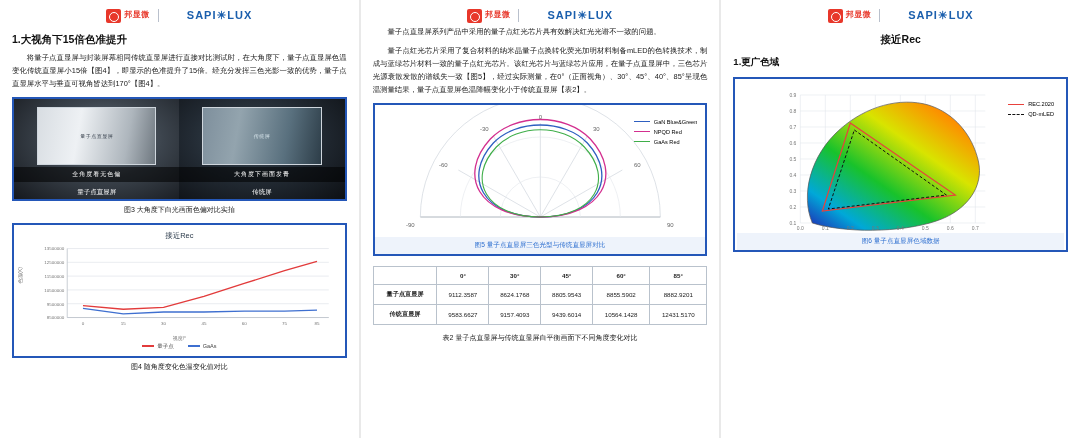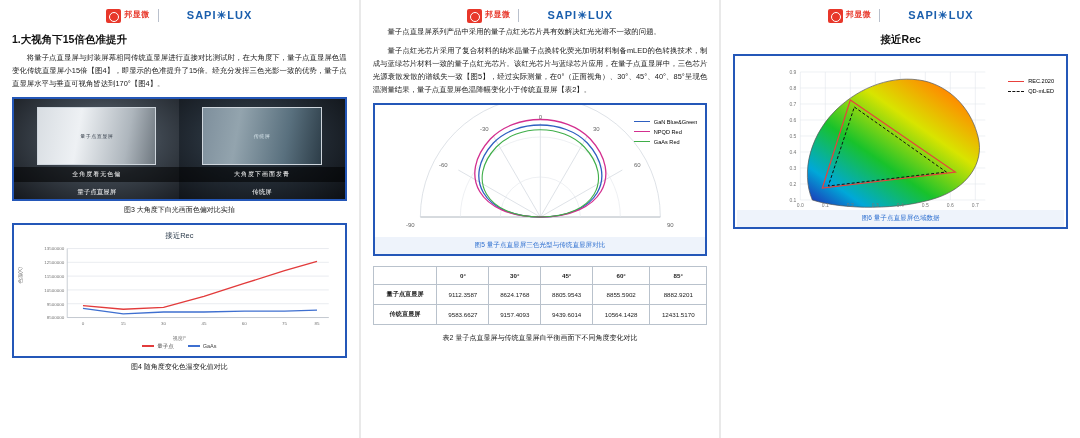--- a/index.html
+++ b/index.html
@@ -405,20 +405,21 @@
     <div class="brandbar">
       <div class="brand-left">
         <span class="brand-mark"></span>
         <span class="brand-cn">邦显微</span>
       </div>
       <span class="brand-div"></span>
       <span class="brand-right">SAPI☀LUX</span>
     </div>
 
     <h2 class="sec" style="text-align:center;">接近Rec</h2>
+    <h3 class="sub">1.更广色域</h3>
 
     <div class="ciebox">
       <div style="position:relative;height:150px;">
         <svg viewBox="0 0 320 150" width="100%" height="100%">
           <defs>
             <linearGradient id="gspec" x1="0" y1="1" x2="1" y2="0">
               <stop offset="0%" stop-color="#2b00a8"></stop>
               <stop offset="18%" stop-color="#00a8d8"></stop>
               <stop offset="38%" stop-color="#18c22b"></stop>
               <stop offset="60%" stop-color="#d8e400"></stop>

